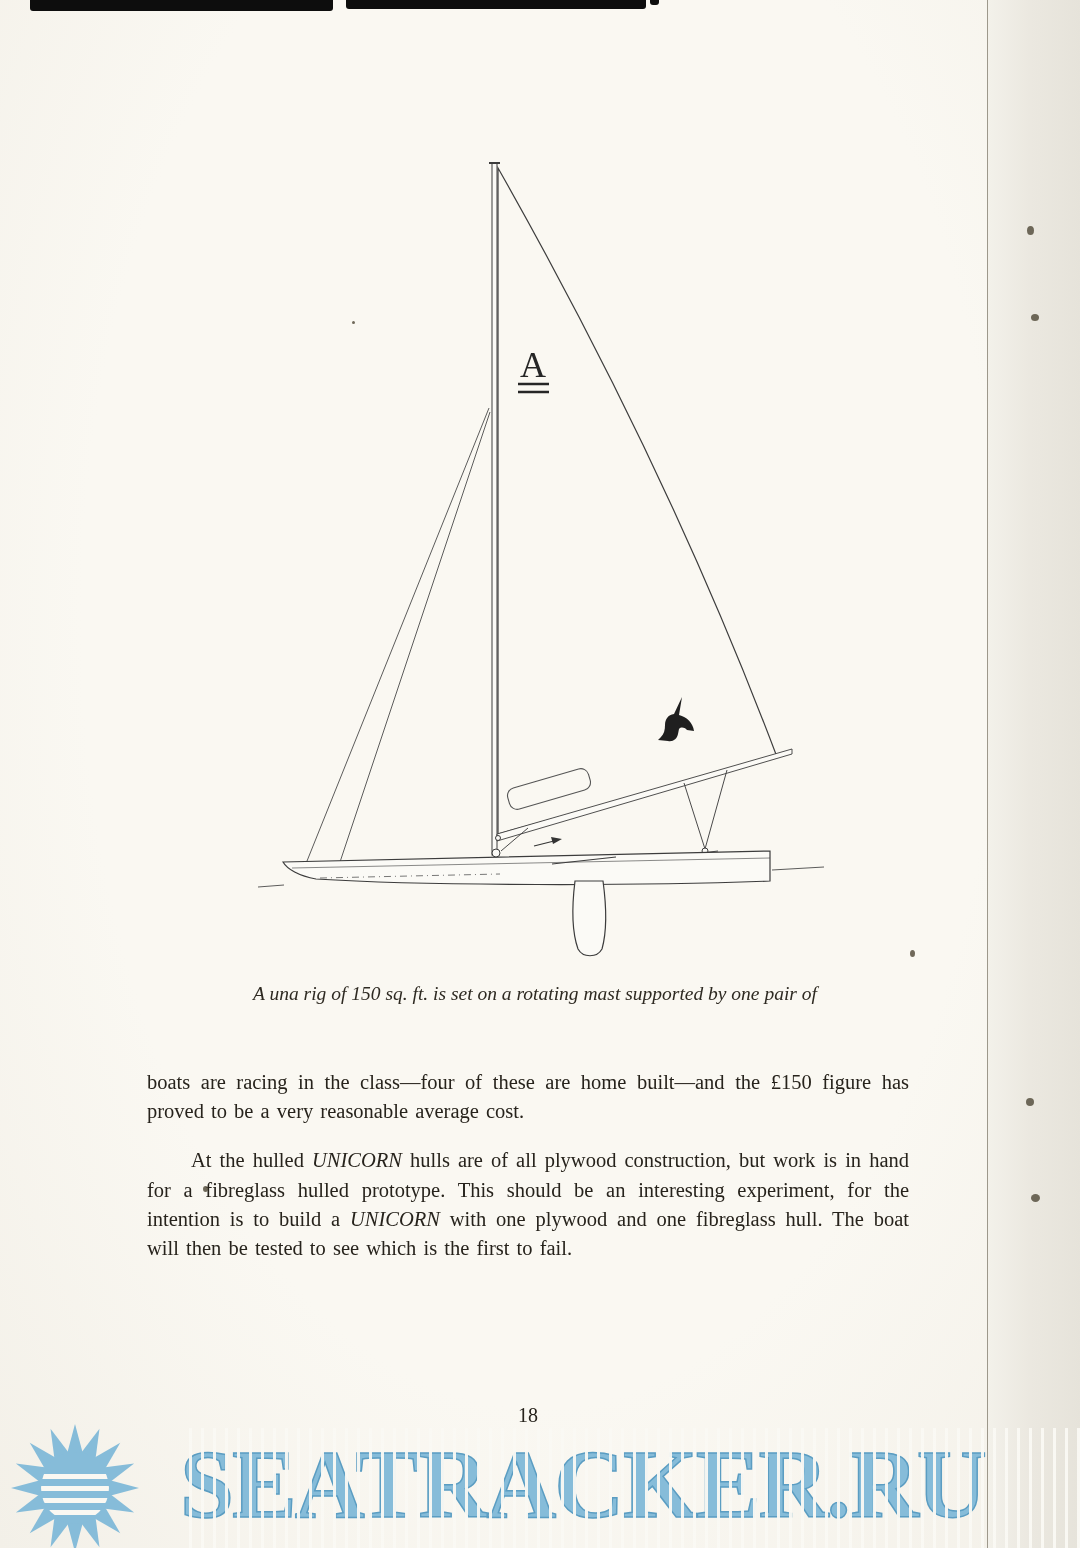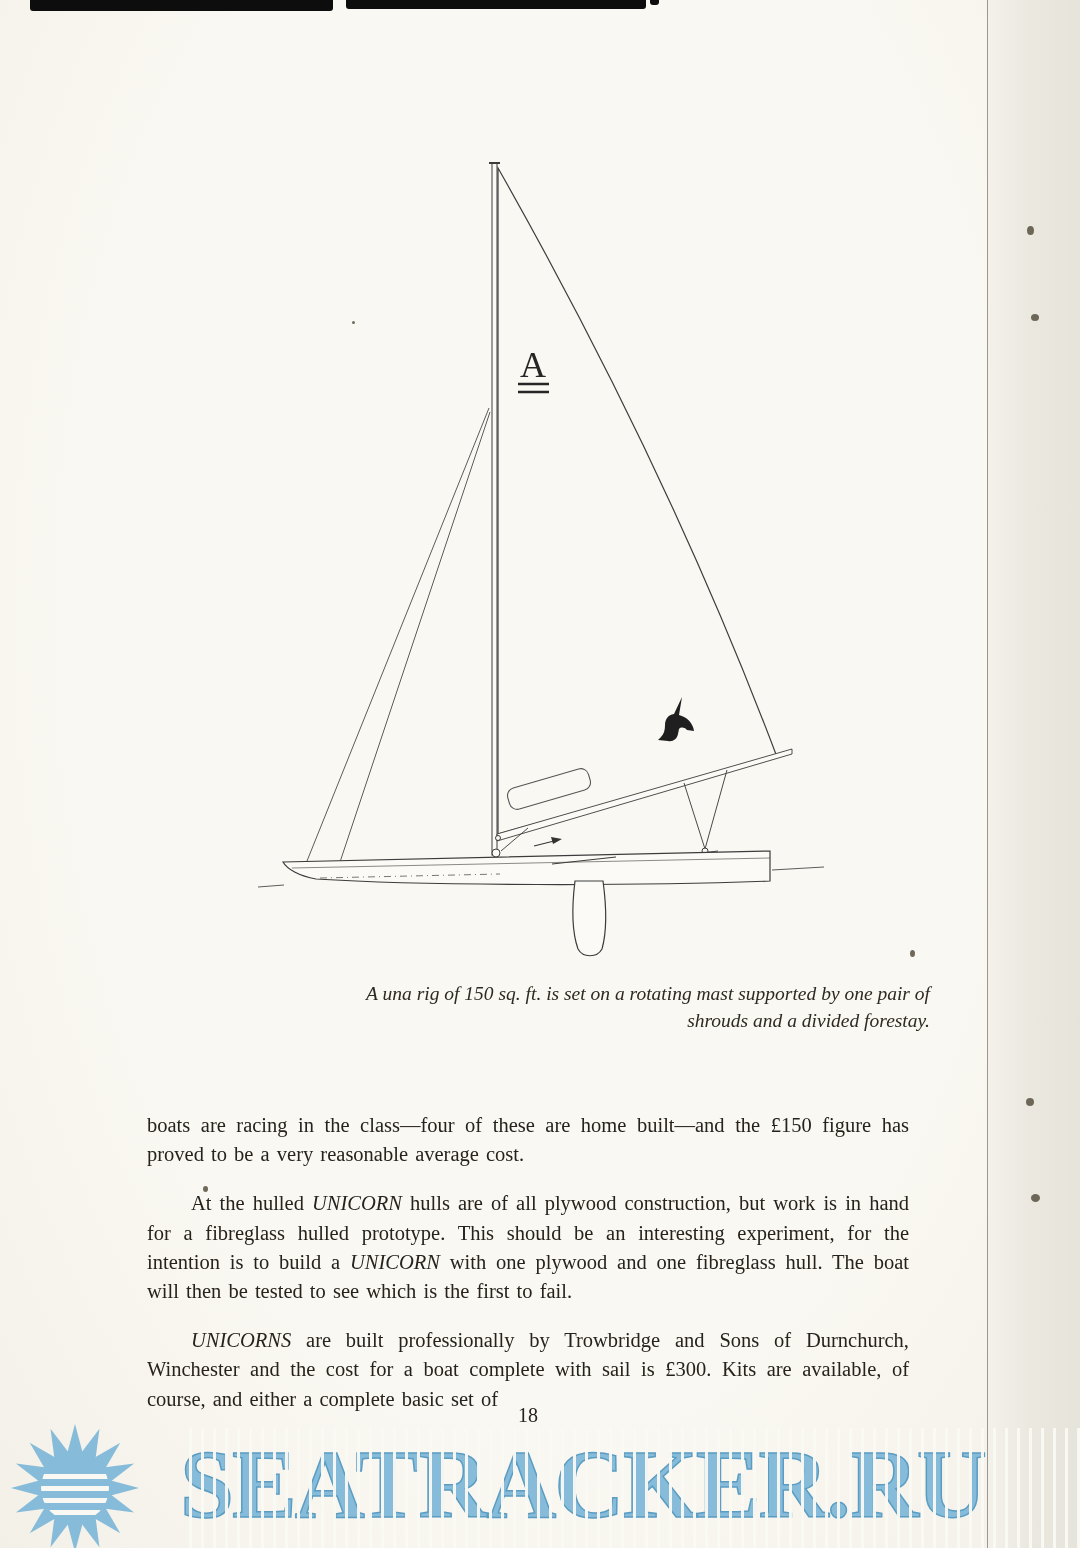--- a/index.html
+++ b/index.html
@@ -12,25 +12,25 @@
   .right-edge{
     position:absolute;left:987px;top:0;width:93px;height:1548px;
     background:linear-gradient(90deg,#f3f1ea 0%,#ebe8e0 45%,#e6e3da 100%);
     border-left:1px solid #9d988b;z-index:0;
   }
   .top-bar{position:absolute;top:0;background:#0d0d0d;z-index:4;border-radius:0 0 3px 3px;}
   .speck{position:absolute;background:#57503f;border-radius:50%;opacity:.85;z-index:3;}
   .figure-wrap{position:absolute;left:255px;top:150px;width:580px;height:830px;z-index:1;}
   .caption{
     position:absolute;left:140px;top:980px;width:790px;z-index:2;
-    text-align:right;font-style:italic;font-size:19.5px;line-height:27px;color:#2e2a22;
+    text-align:center;font-style:italic;font-size:19.5px;line-height:27px;color:#2e2a22;
   }
   .body-text{
     position:absolute;left:147px;top:1068px;width:762px;z-index:2;
-    font-size:20.5px;line-height:29.2px;text-align:justify;word-spacing:2px;color:#27231c;margin-top:43px;
+    font-size:20.5px;line-height:29.2px;text-align:justify;word-spacing:2px;color:#27231c;
   }
   .body-text p{margin:0 0 20px 0;}
   .body-text p.indent{text-indent:44px;}
   .body-text i{}
   .page-number{
     position:absolute;left:147px;top:1404px;width:762px;z-index:2;
     text-align:center;font-size:20px;color:#27231c;
   }
   .watermark{position:absolute;left:0;top:1424px;width:1080px;height:124px;z-index:5;}
   .wm-sun{position:absolute;left:0;top:0;width:170px;height:124px;}
@@ -100,27 +100,25 @@
     <line x1="552" y1="864" x2="616" y2="857" stroke="#3c3c3c" stroke-width="1.1"></line>
     <circle cx="496" cy="853" r="4" fill="#fbfaf6" stroke="#3c3c3c" stroke-width="1"></circle>
     <circle cx="498" cy="838" r="2.5" fill="#fbfaf6" stroke="#3c3c3c" stroke-width="1"></circle>
 
     <path d="M575,881 C572,905 572,932 578,949 C583,958 597,958 602,949 C607,931 606,903 603,881 Z" fill="#fbfaf6" stroke="#3c3c3c" stroke-width="1.2"></path>
   </svg>
 </div>
 
 <div class="caption">
   <div>A una rig of 150 sq. ft. is set on a rotating mast supported by one pair of</div>
-  <div>shrouds and a divided forestay.</div>
 </div>
 
 <div class="body-text">
   <p>boats are racing in the class—four of these are home built—and the £150 figure has proved to be a very reasonable average cost.</p>
   <p class="indent"><span>At the hulled </span><i>UNICORN</i><span> hulls are of all plywood construction, but work is in hand for a fibreglass hulled prototype.  This should be an interesting experiment, for the intention is to build a </span><i>UNICORN</i><span> with one plywood and one fibreglass hull.  The boat will then be tested to see which is the first to fail.</span></p>
-  <p class="indent"><i>UNICORNS</i><span> are built professionally by Trowbridge and Sons of Durnchurch, Winchester and the cost for a boat complete with sail is £300.  Kits are available, of course, and either a complete basic set of</span></p>
 </div>
 
 <div class="page-number">18</div>
 
 <div class="watermark">
   <svg class="wm-sun" viewBox="0 0 170 124">
     <defs>
         <clipPath id="sunclip">
           <circle cx="75" cy="64" r="34"></circle>
         </clipPath>

